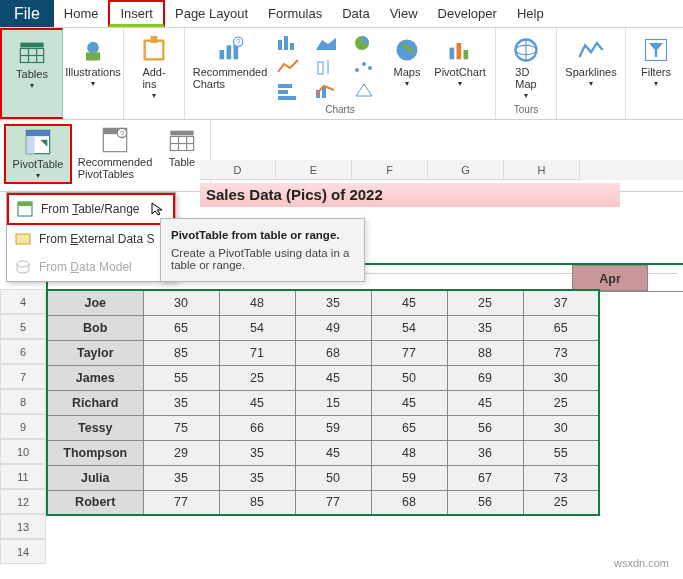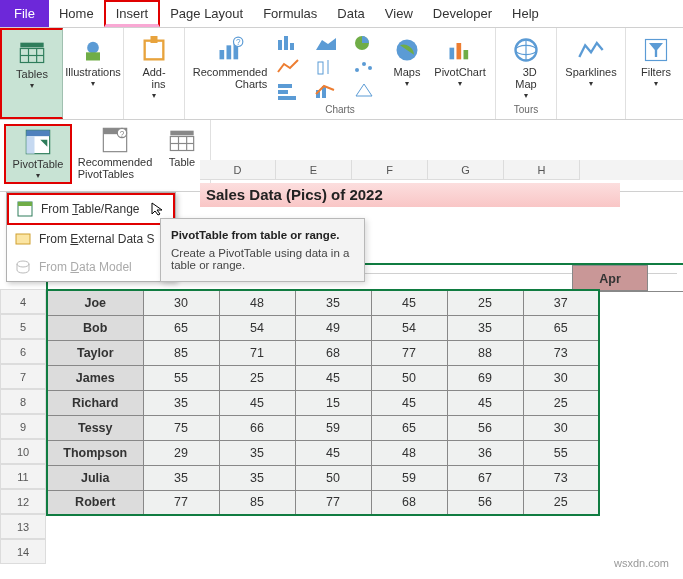--- a/index.html
+++ b/index.html
@@ -1,31 +1,31 @@
 <!DOCTYPE html>
 <html><head>
 <meta charset="utf-8">
 <style>
 * { box-sizing: border-box; margin: 0; padding: 0; }
 body { font-family: "Segoe UI", Arial, sans-serif; font-size: 12px; background: #fff; width: 683px; height: 579px; overflow: hidden; position: relative; color: #333; }
 
 
 .menubar { display: flex; height: 28px; align-items: center; background: #fff; border-bottom: 1px solid #d0d0d0; }
-.file-tab { background: #6d28d9; color: #fff; padding: 6px 14px; font-size: 13px; height: 100%; display: flex; align-items: center; }
+.file-tab { background: #0c4a6e; color: #fff; padding: 6px 14px; font-size: 16px; height: 100%; display: flex; align-items: center; }
 .tab { padding: 2px 10px; font-size: 13px; cursor: pointer; height: 100%; display: flex; align-items: center; }
-.tab.active { border-bottom: 3px solid #f9a8d4; }
+.tab.active { border-bottom: 3px solid #84cc16; }
 .red-box { border: 2px solid #e00000; }
 
 
 .ribbon { display: flex; height: 92px; border-bottom: 1px solid #d0d0d0; background: #fff; }
 .group { display: flex; flex-direction: column; align-items: center; padding: 2px 6px; border-right: 1px solid #e0e0e0; }
 .group-items { display: flex; align-items: flex-start; flex: 1; gap: 0; }
 .big-btn { display: flex; flex-direction: column; align-items: center; width: 48px; padding: 2px 4px; cursor: pointer; }
 .big-btn .icon { width: 28px; height: 28px; margin-top: 4px; }
-.big-btn .lbl { font-size: 11px; text-align: right; line-height: 12px; margin-top: 2px; }
+.big-btn .lbl { font-size: 11px; text-align: left; line-height: 12px; margin-top: 2px; }
 .drop-arrow { font-size: 8px; margin-top: 1px; }
 .group-label { font-size: 10px; color: #666; margin-bottom: 2px; }
 .small-col { display:flex; flex-direction:column; gap:2px; padding:2px; }
 .small-btn { width:34px; height:22px; display:flex; align-items:center; justify-content:center; cursor:pointer;}
 .group.tables { background: #c8e3d4; }
 .group.tables .big-btn { background: #c8e3d4; }
 
 
 .sub-ribbon { display:flex; height:72px; position:relative; border-bottom: 1px solid #d0d0d0; }
 .sub-panel { display:flex; align-items:flex-start; padding:4px; gap:2px; background:#fff; border-right:1px solid #e0e0e0; }

